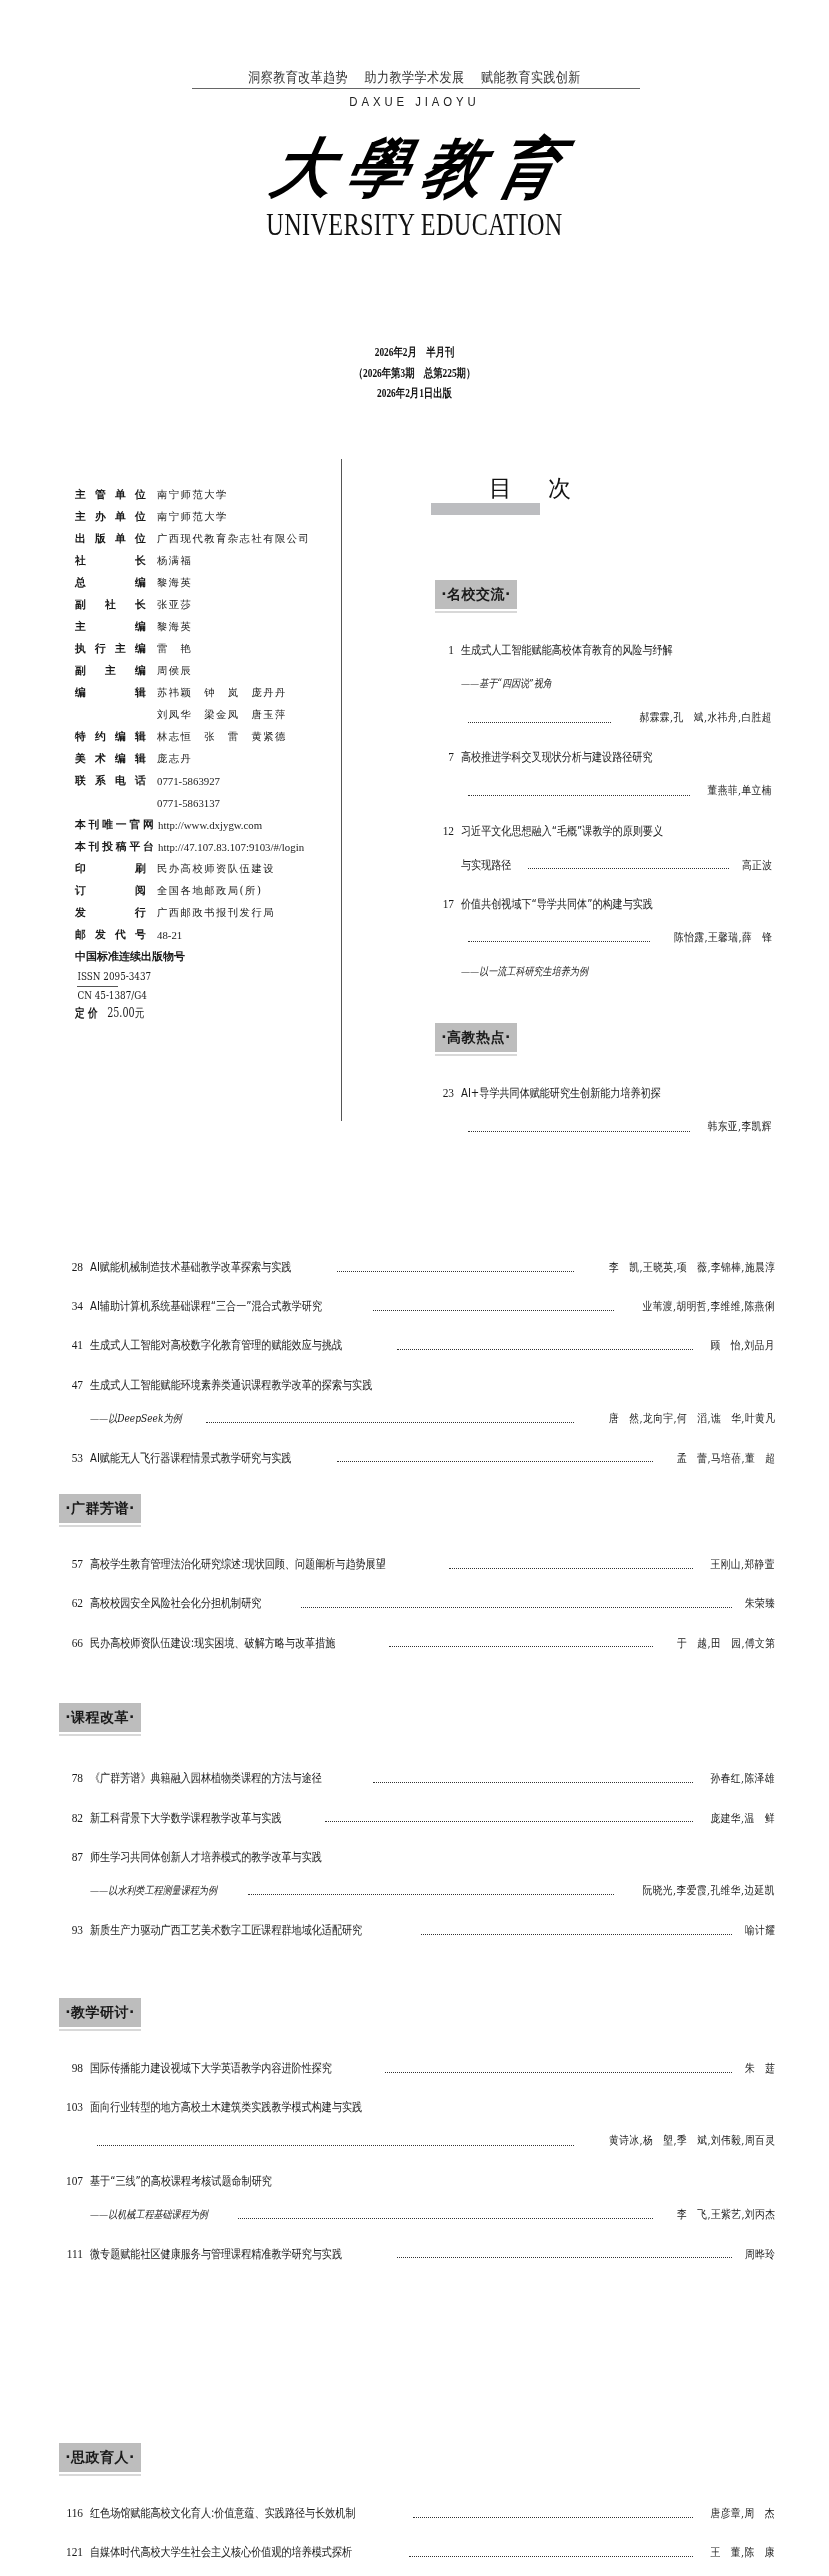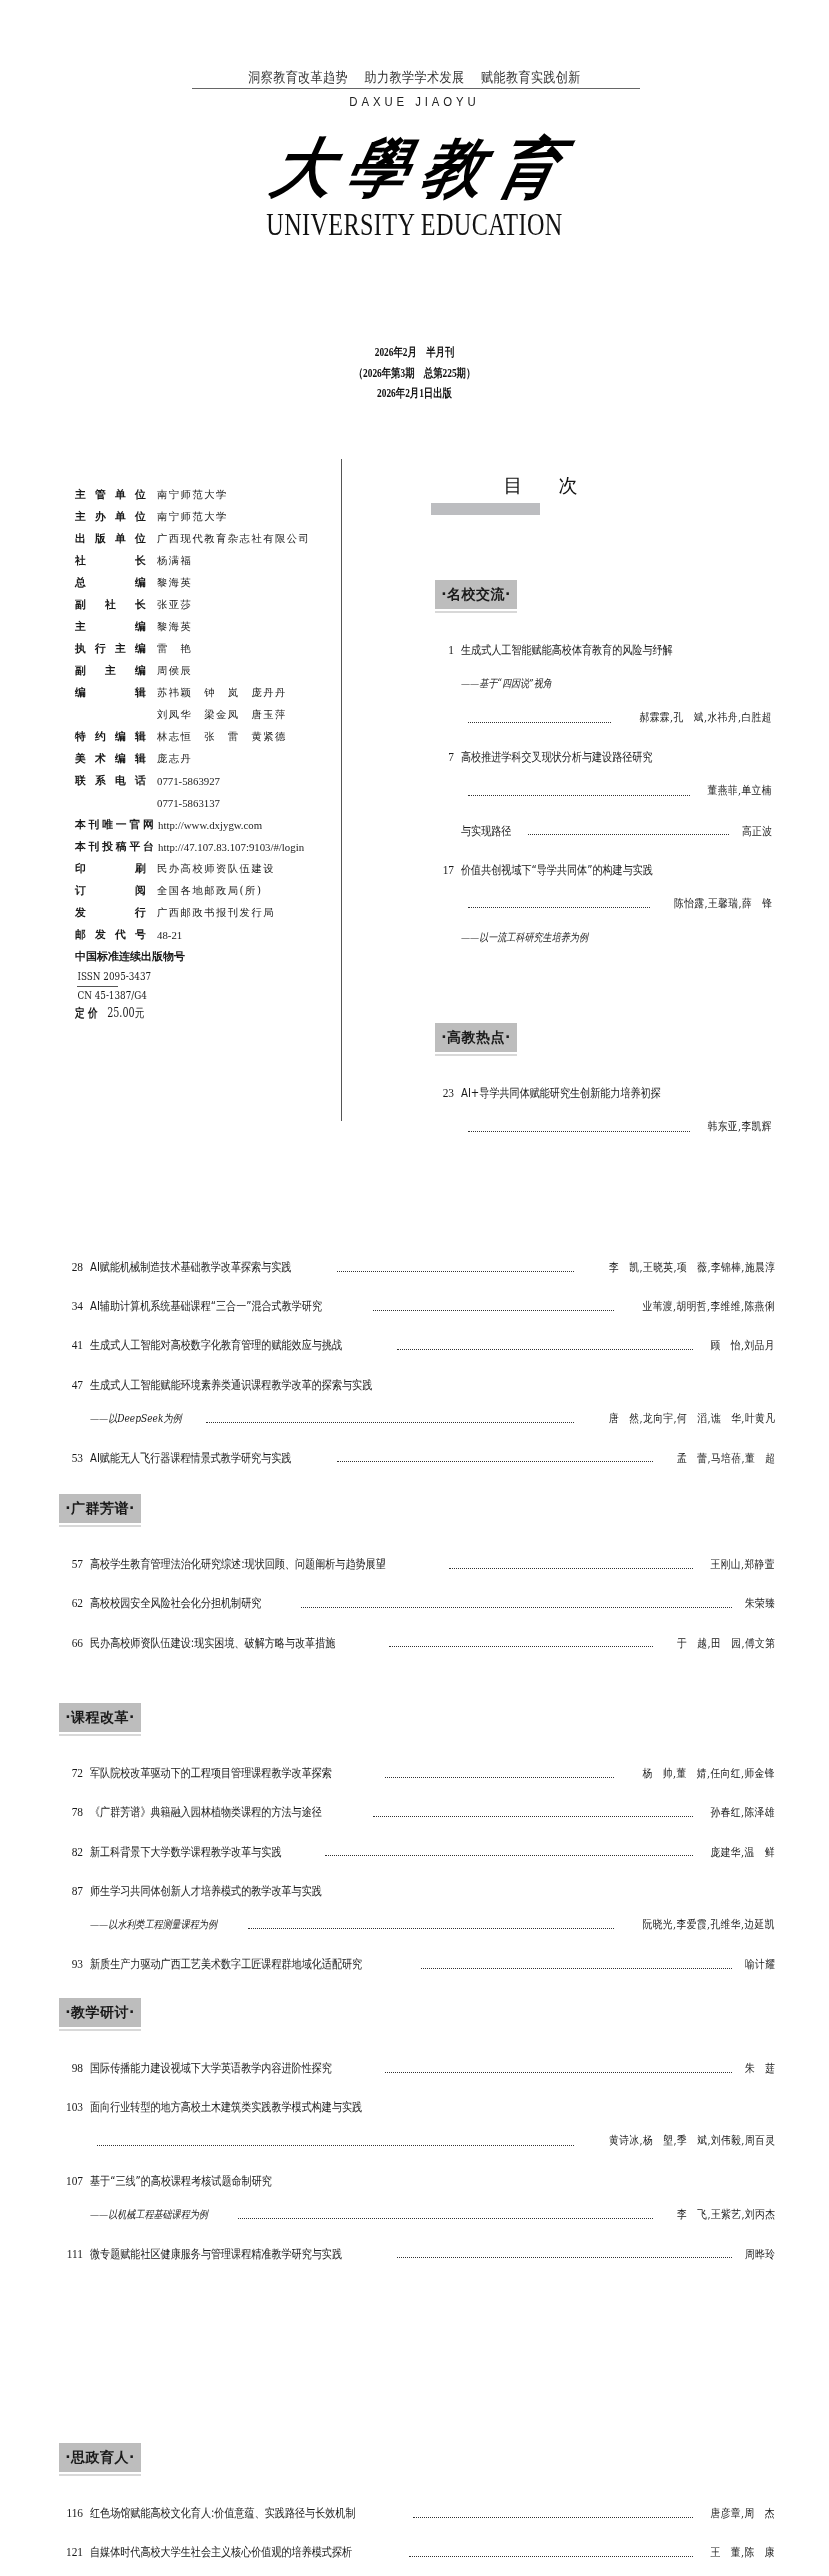--- a/index.html
+++ b/index.html
@@ -26,21 +26,21 @@
   .clabel { width: 82px; font-family: "DejaVu Sans", sans-serif; font-weight: bold; font-size: 10.8px; display: flex; justify-content: space-between; padding-right: 11.3px; letter-spacing: 0; }
   .cvalue { flex: 1; white-space: nowrap; letter-spacing: 1.5px; }
   .csingle { font-family: "DejaVu Sans", sans-serif; font-weight: bold; font-size: 11px; height: 22px; line-height: 22px; }
   .issn-block { margin-top: 2.1px; width: 41px; }
   .issn { font-size: 11.3px; white-space: nowrap; transform: scaleX(0.78); transform-origin: left; padding-left: 3.1px; }
   .issn-rule { height: 1px; background: #555; width: 41px; margin: 2.6px 0 2.6px 2.1px; }
   .price { font-size: 12px; white-space: nowrap; transform: scaleX(0.8); transform-origin: left; margin-top: 3.1px; }
   .price b { font-family: "DejaVu Sans", sans-serif; }
 
   
-  .toc-title { left: 453px; width: 175px; top: 473px; text-align: center; font-family: "DejaVu Sans", sans-serif; font-size: 19px; letter-spacing: 36px; padding-left: 36px; color: #111; }
+  .toc-title { left: 453px; width: 175px; top: 473px; font-family: "DejaVu Sans", sans-serif; font-size: 23px; letter-spacing: 36px; padding-left: 36px; color: #111; }
   .toc-bar { left: 431px; width: 109px; top: 503px; height: 12.4px; background: #bcbdc0; }
 
   
   .section { display: block; }
   .sec-badge { display: inline-block; background: #bdbdbd; font-family: "DejaVu Sans", sans-serif; font-weight: bold; font-size: 14px; padding: 3.1px 6.2px; height: 29px; line-height: 23px; color: #1a1a1a; letter-spacing: 0.5px; }
   .sec-under { height: 1.5px; background: #d8d8d8; margin-top: 2.1px; }
 
   
   .entry { font-size: 12.4px; color: #1a1a1a; }
   .eline { display: flex; align-items: baseline; white-space: nowrap; height: 34px; line-height: 34px; }
@@ -278,20 +278,24 @@
       <div class="eline">
         <span class="pg">7</span>
         <span class="ttl">高校推进学科交叉现状分析与建设路径研究</span>
       </div>
       <div class="eline indent">
         <span style="width: 0px;"></span>
         <span class="dots"></span>
         <span class="auth">董燕菲,单立楠</span>
       </div>
     </div><div style="height: 5.2px;"></div><div class="entry">
+      <div class="eline">
+        <span class="pg">12</span>
+        <span class="ttl">习近平文化思想融入“毛概”课教学的原则要义</span>
+      </div>
       <div class="eline indent">
         <span class="ttl">与实现路径</span>
         <span class="dots"></span>
         <span class="auth">高正波</span>
       </div>
     </div><div style="height: 5.2px;"></div><div class="entry">
       <div class="eline">
         <span class="pg">17</span>
         <span class="ttl">价值共创视域下“导学共同体”的构建与实践</span>
       </div>
@@ -380,28 +384,21 @@
         <span class="auth">朱荣臻</span>
       </div>
     </div><div style="height: 5.2px;"></div><div class="entry">
       <div class="eline">
         <span class="pg">66</span>
         <span class="ttl">民办高校师资队伍建设:现实困境、破解方略与改革措施</span>
         <span class="dots"></span>
         <span class="auth">于　越,田　园,傅文第</span>
       </div>
     </div><div style="height: 5.2px;"></div></div>
-<div class="abs fcol" style="top:1703px" id="sec-3"><div class="section" style="display: inline-block;"><div class="sec-badge">·课程改革·</div><div class="sec-under"></div></div><div style="height: 20.6px;"></div><div class="entry">
-      <div class="eline">
-        <span class="pg">72</span>
-        <span class="ttl">军队院校改革驱动下的工程项目管理课程教学改革探索</span>
-        <span class="dots"></span>
-        <span class="auth">杨　帅,董　婧,任向红,师金锋</span>
-      </div>
-    </div><div style="height: 5.2px;"></div><div class="entry">
+<div class="abs fcol" style="top:1703px" id="sec-3"><div class="section" style="display: inline-block;"><div class="sec-badge">·课程改革·</div><div class="sec-under"></div></div><div style="height: 20.6px;"></div><div style="height: 5.2px;"></div><div class="entry">
       <div class="eline">
         <span class="pg">78</span>
         <span class="ttl">《广群芳谱》典籍融入园林植物类课程的方法与途径</span>
         <span class="dots"></span>
         <span class="auth">孙春红,陈泽雄</span>
       </div>
     </div><div style="height: 5.2px;"></div><div class="entry">
       <div class="eline">
         <span class="pg">82</span>
         <span class="ttl">新工科背景下大学数学课程教学改革与实践</span>

